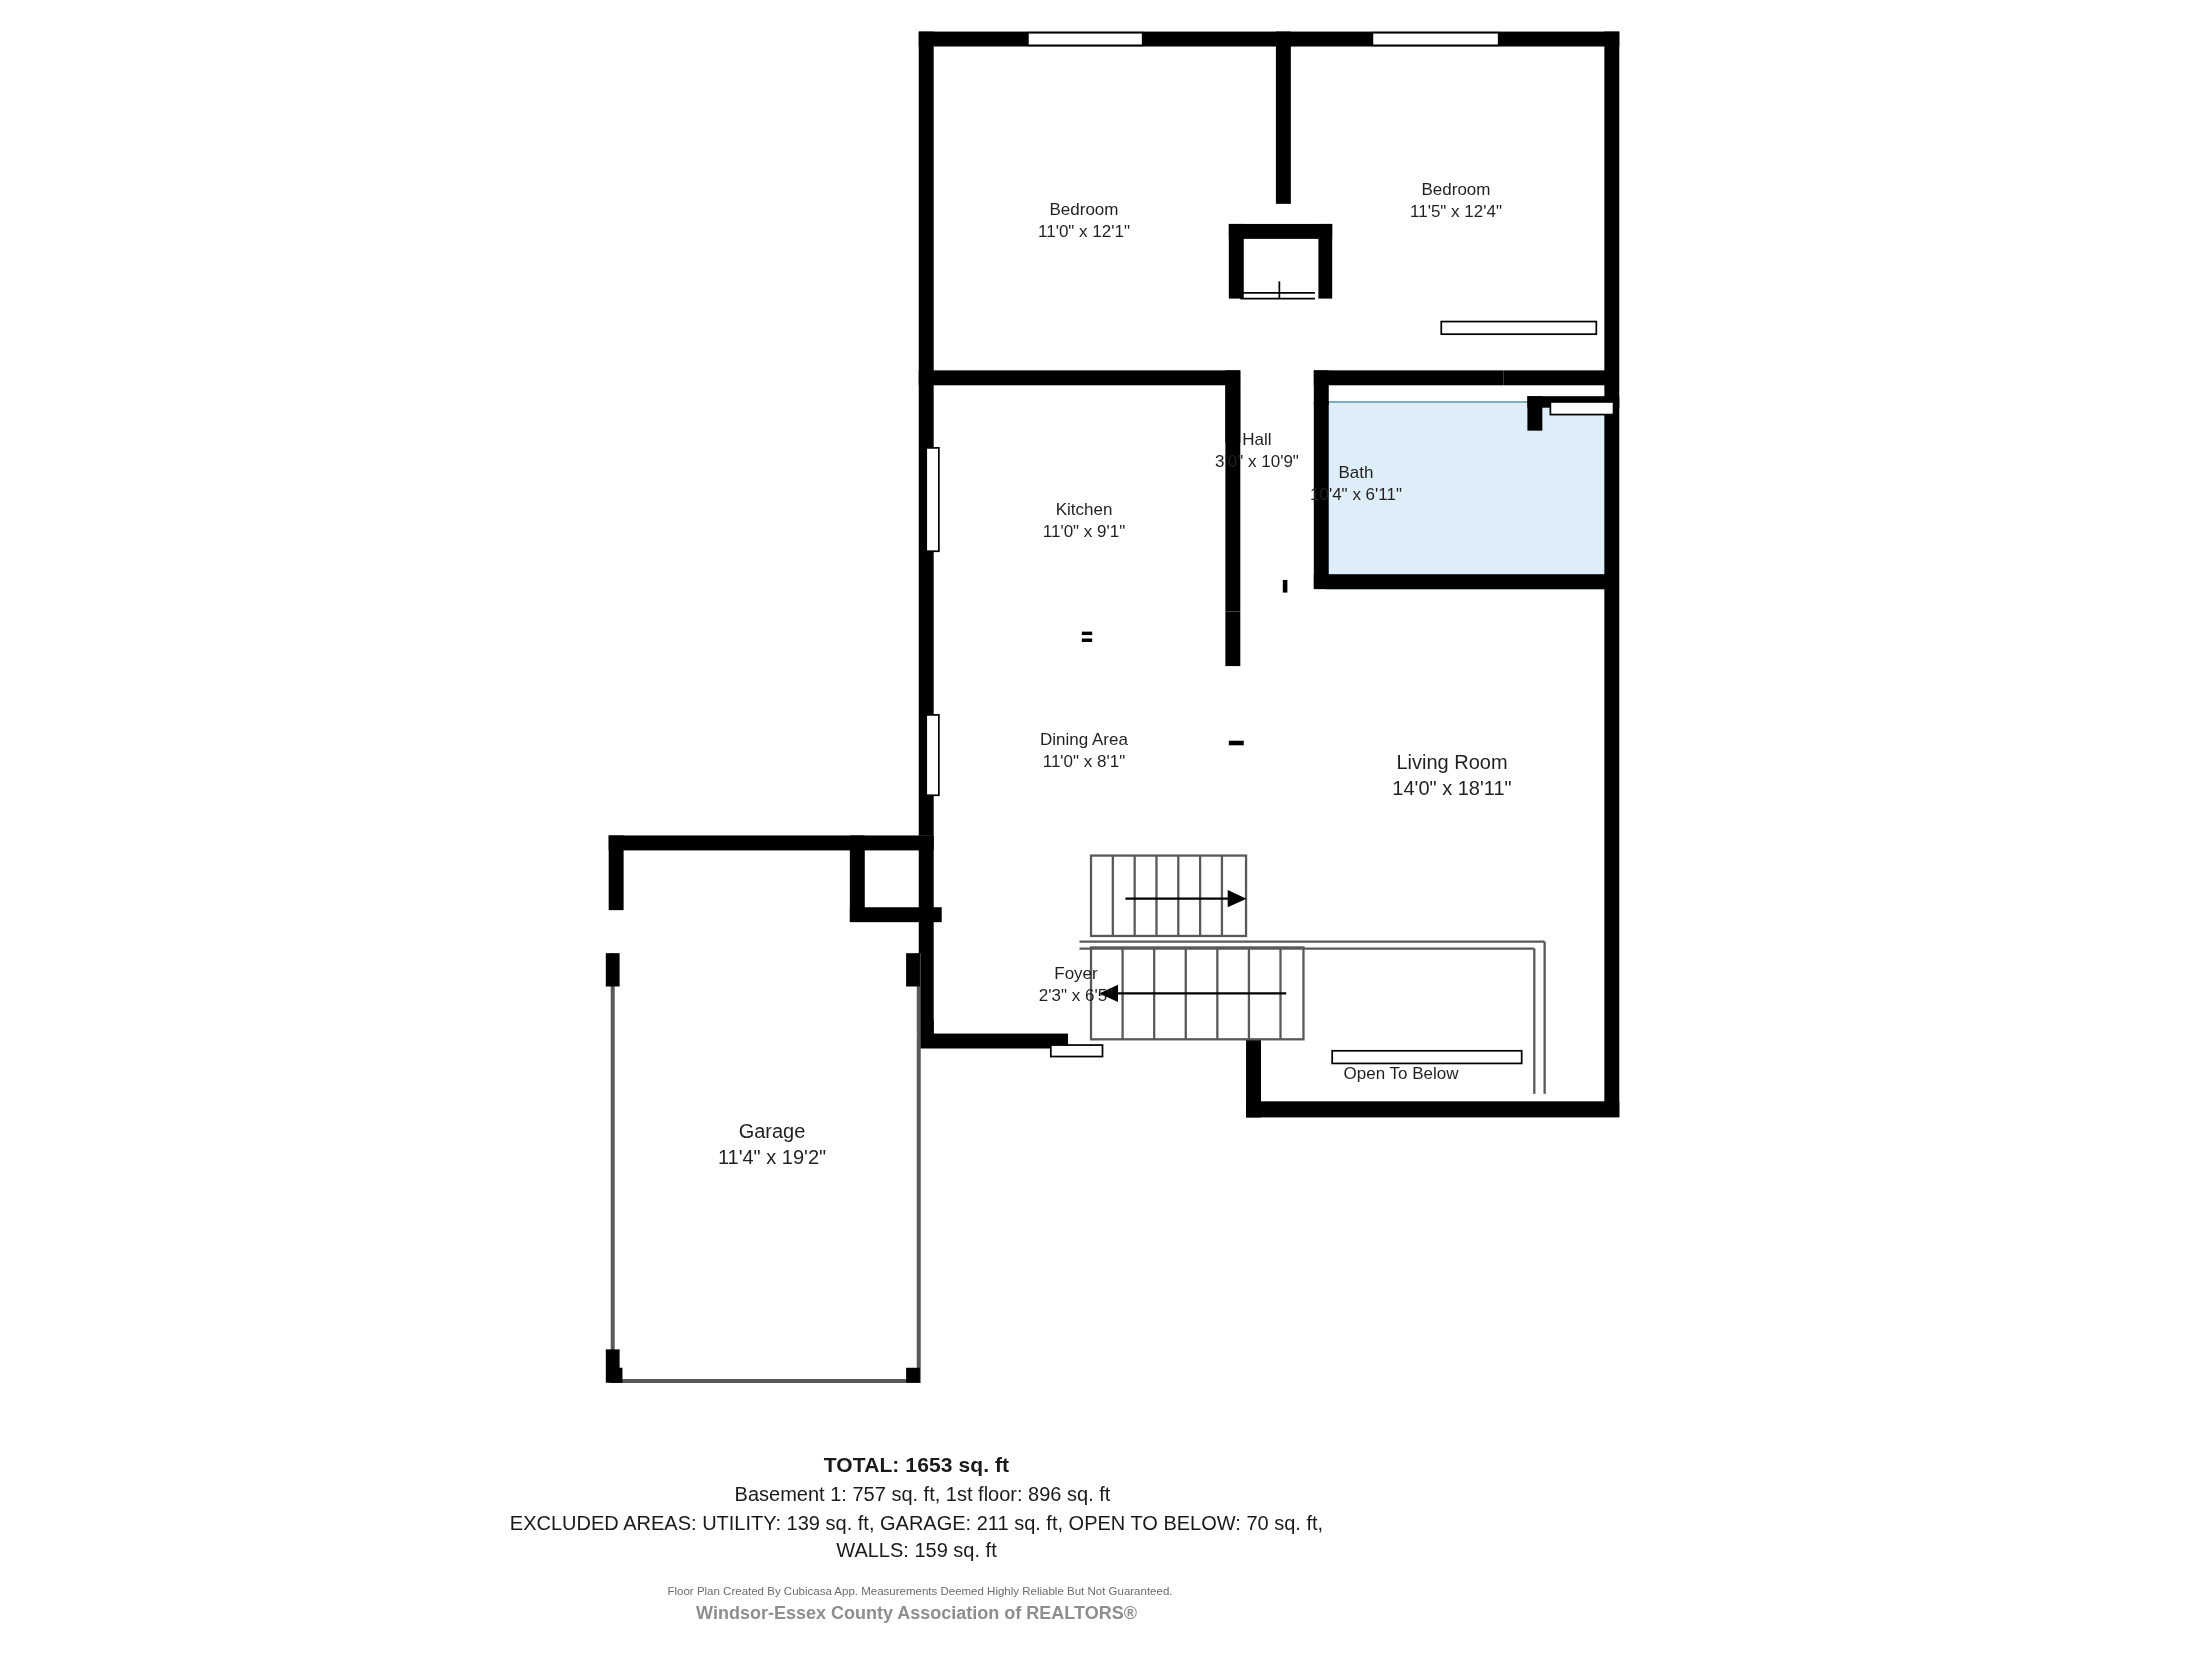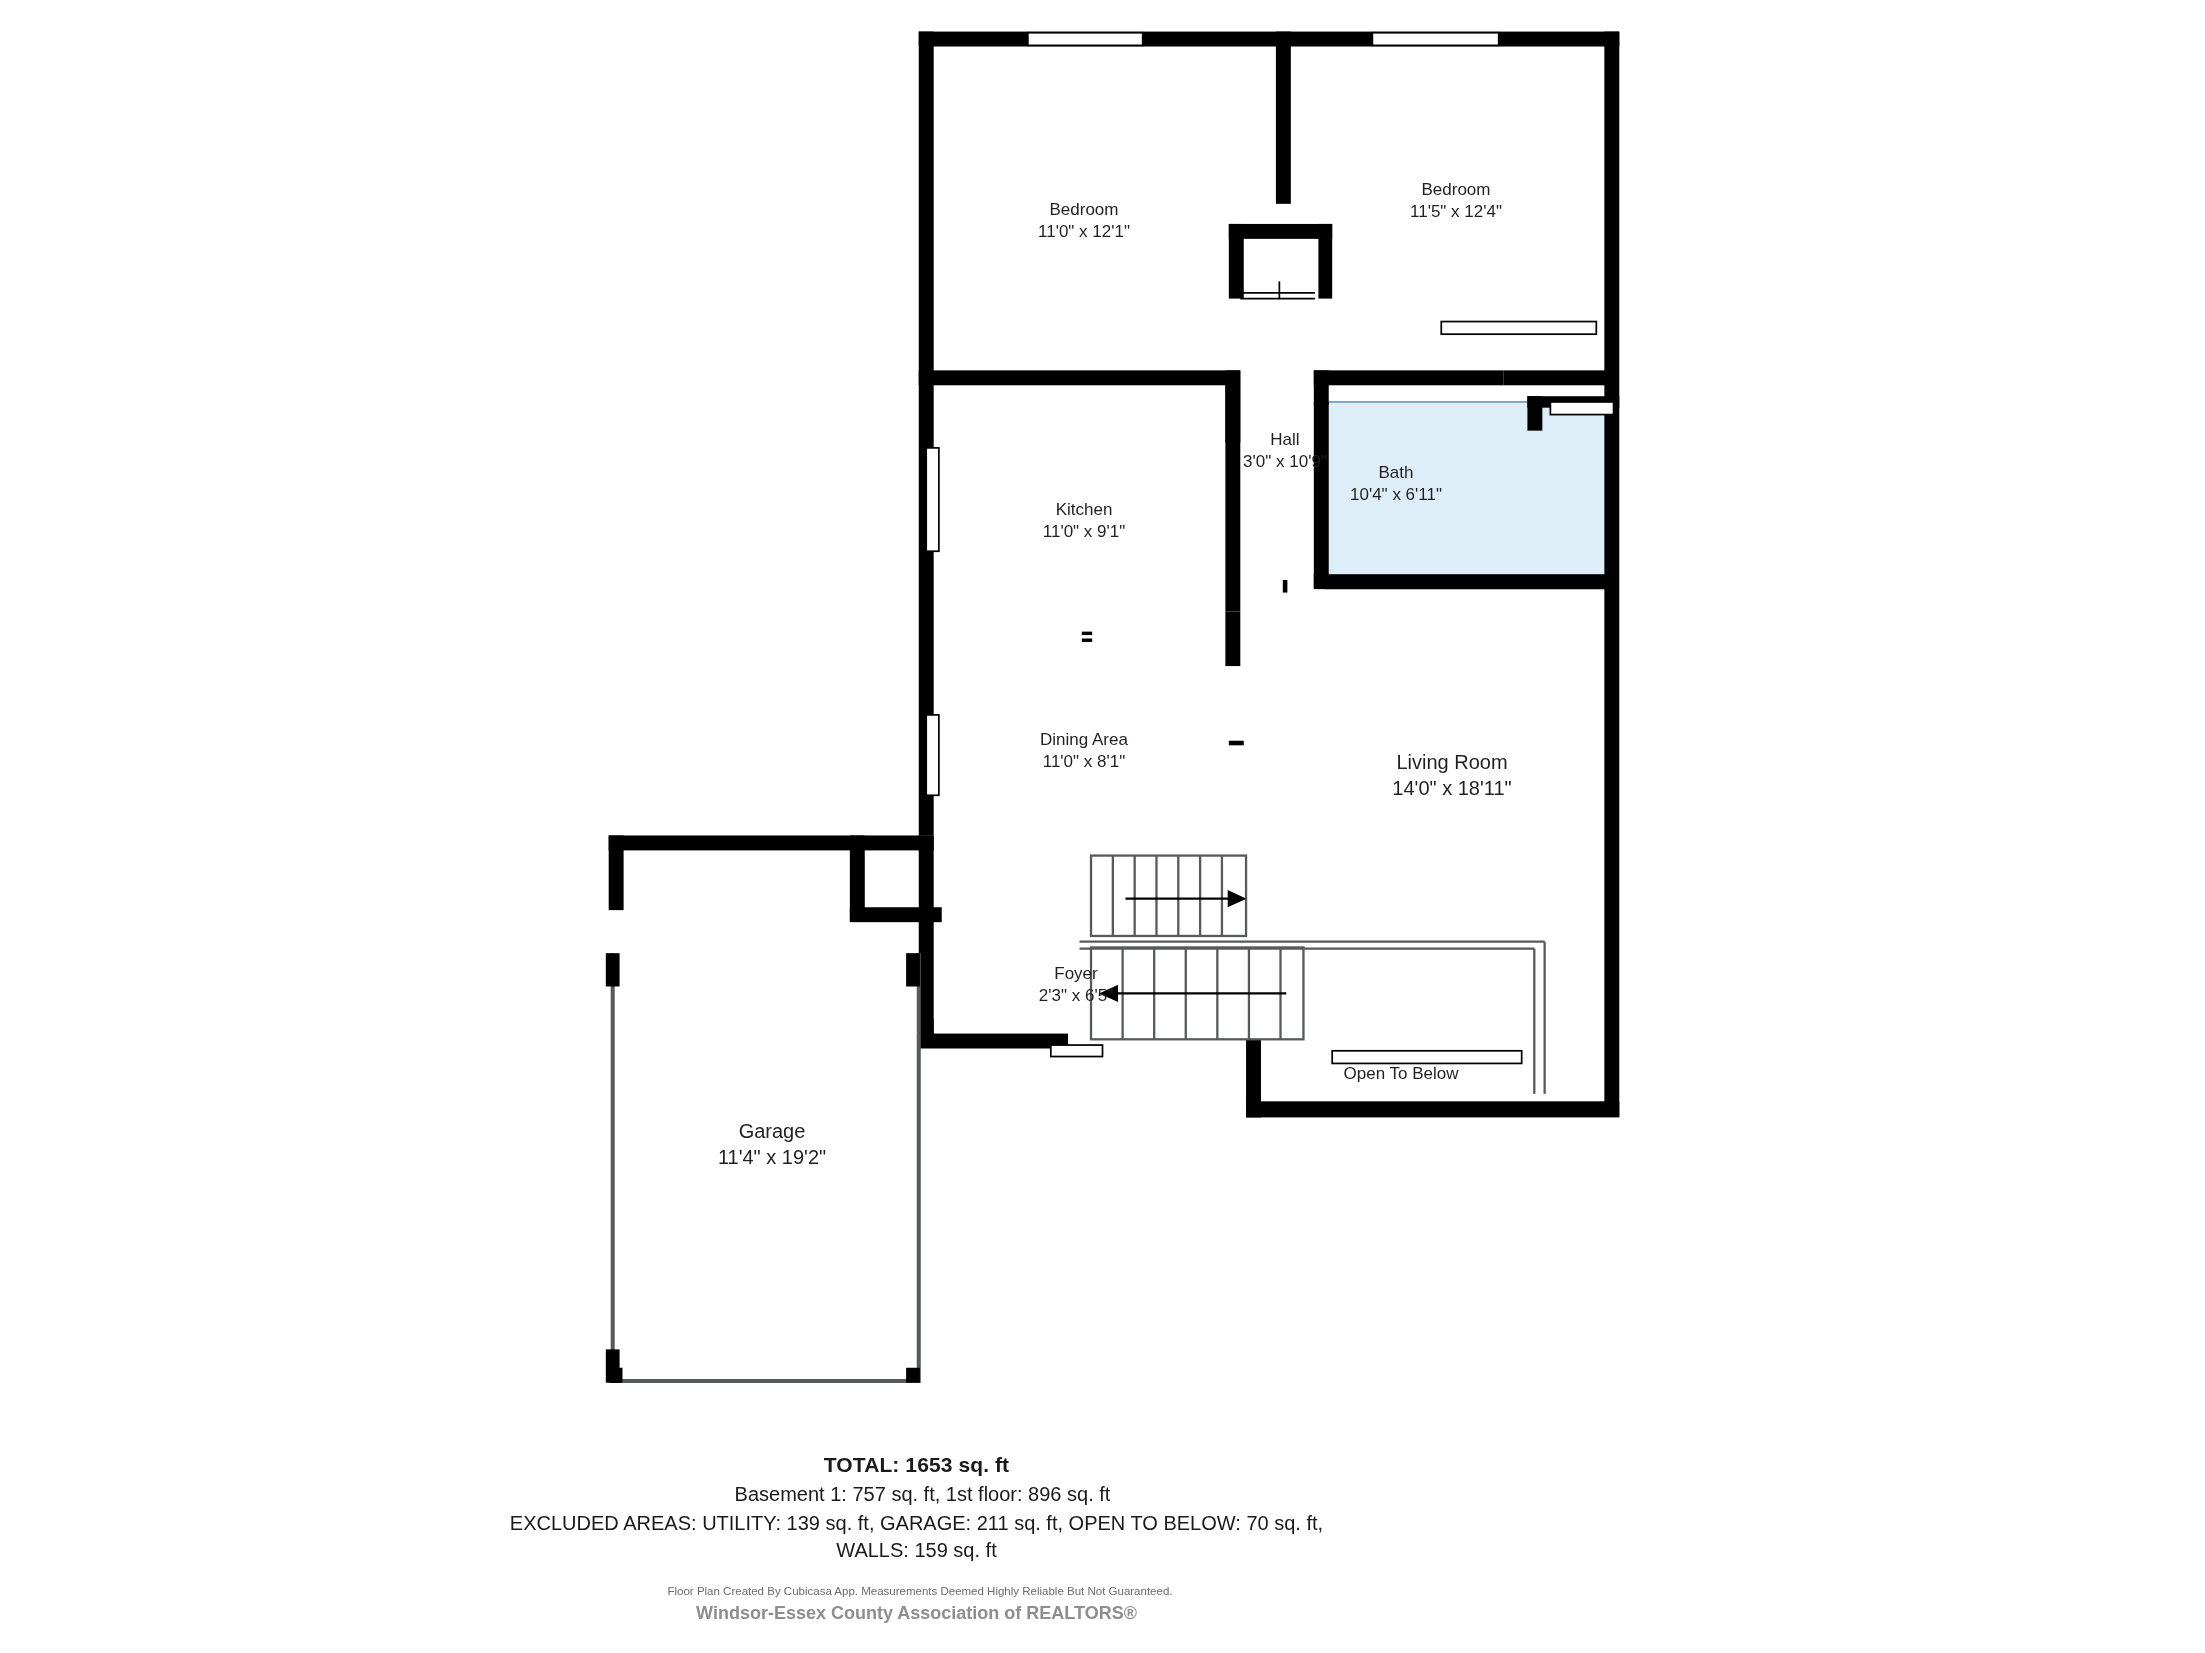--- a/index.html
+++ b/index.html
@@ -234,26 +234,26 @@
   <div class="room-label" style="left:1084px; top:221px;">
     <span class="rname">Bedroom</span>
     <span class="rdim">11'0" x 12'1"</span>
   </div>
 
   <div class="room-label" style="left:1456px; top:201px;">
     <span class="rname">Bedroom</span>
     <span class="rdim">11'5" x 12'4"</span>
   </div>
 
-  <div class="room-label" style="left:1285px; top:451px;">
+  <div class="room-label" style="left:1257px; top:451px;">
     <span class="rname">Hall</span>
     <span class="rdim">3'0" x 10'9"</span>
   </div>
 
-  <div class="room-label" style="left:1396px; top:484px;">
+  <div class="room-label" style="left:1356px; top:484px;">
     <span class="rname">Bath</span>
     <span class="rdim">10'4" x 6'11"</span>
   </div>
 
   <div class="room-label" style="left:1084px; top:521px;">
     <span class="rname">Kitchen</span>
     <span class="rdim">11'0" x 9'1"</span>
   </div>
 
   <div class="room-label" style="left:1084px; top:751px;">

